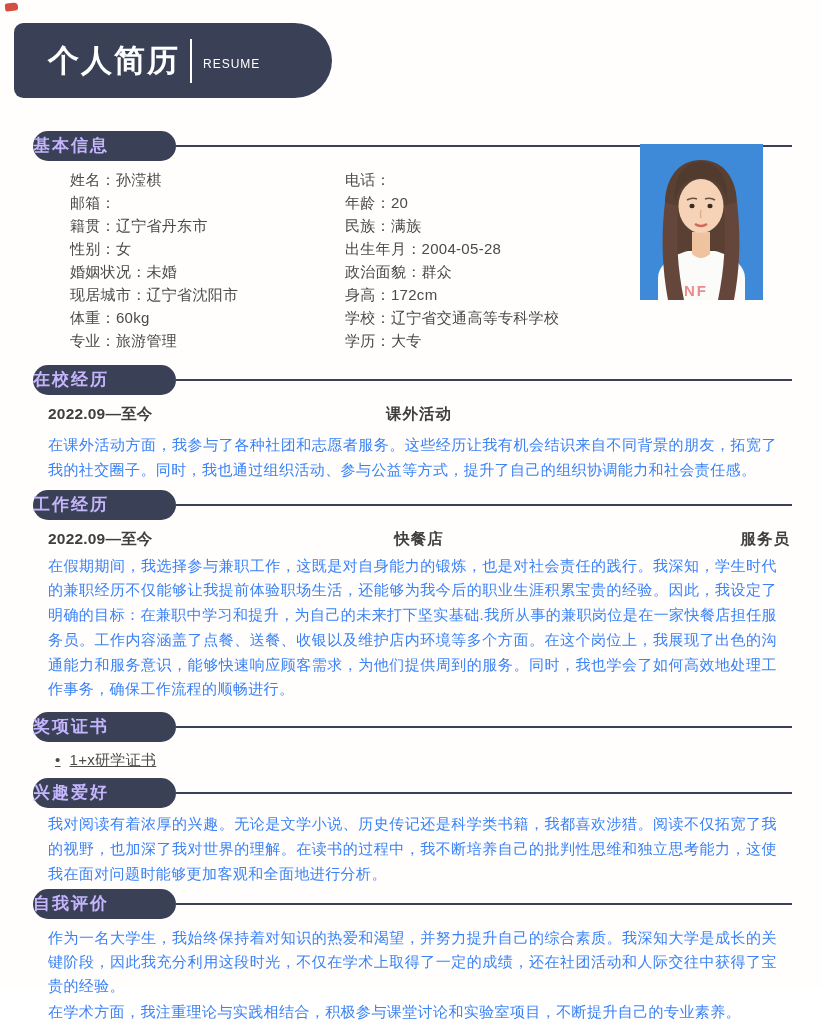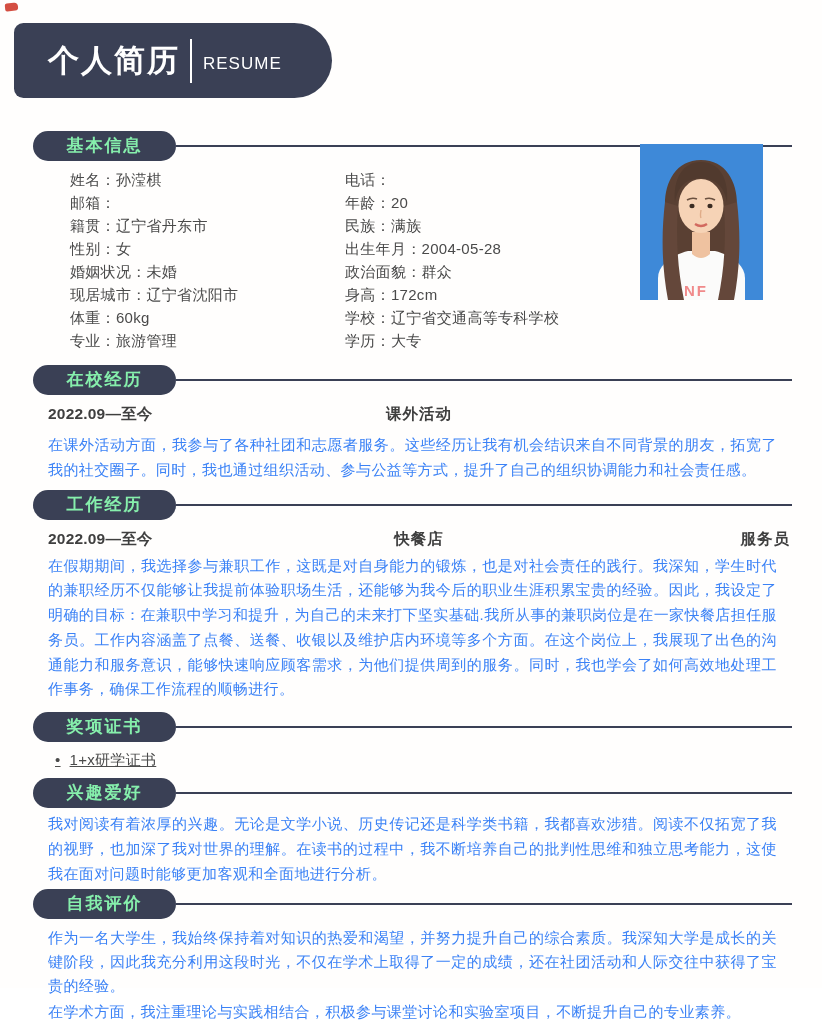--- a/index.html
+++ b/index.html
@@ -23,31 +23,31 @@
   .banner {
     position: absolute; left: 14px; top: 23px;
     width: 318px; height: 75px;
     background: #3a4055;
     border-radius: 10px 40px 40px 10px;
     display: flex; align-items: center;
     padding-left: 34px; color: #ffffff;
   }
   .banner .cn { font-size: 31px; font-weight: bold; letter-spacing: 2px; }
   .banner .vline { width: 2px; height: 44px; background: #ffffff; margin: 0 11px 0 10px; }
-  .banner .en { font-size: 17px; letter-spacing: 1px; font-weight: 400; margin-top: 6px; }
+  .banner .en { font-size: 12px; letter-spacing: 1px; font-weight: 400; margin-top: 6px; }
 
   
   .content { position: absolute; left: 33px; top: 116px; width: 759px; }
 
   .sec-head { display: flex; align-items: center; }
   .pill {
-    background: #3a4055; color: #86efac;
+    background: #3a4055; color: #c4b5fd;
     font-weight: bold; font-size: 17px; letter-spacing: 2px;
     width: 143px; height: 30px; line-height: 30px;
-    text-align: center; border-radius: 16px;
+    border-radius: 16px;
     flex: 0 0 auto;
   }
   .rule { flex: 1; height: 2px; background: #3a4055; }
 
   
   .basic-body { display: flex; padding: 7px 0 0 37px; }
   .info-col.left  { width: 275px; }
   .info-col.right { width: 300px; }
   .info-row { font-size: 15px; line-height: 23px; height: 23px; color: #4a4a4a; white-space: nowrap; }
   .info-row .lab, .info-row .val { letter-spacing: .3px; }

